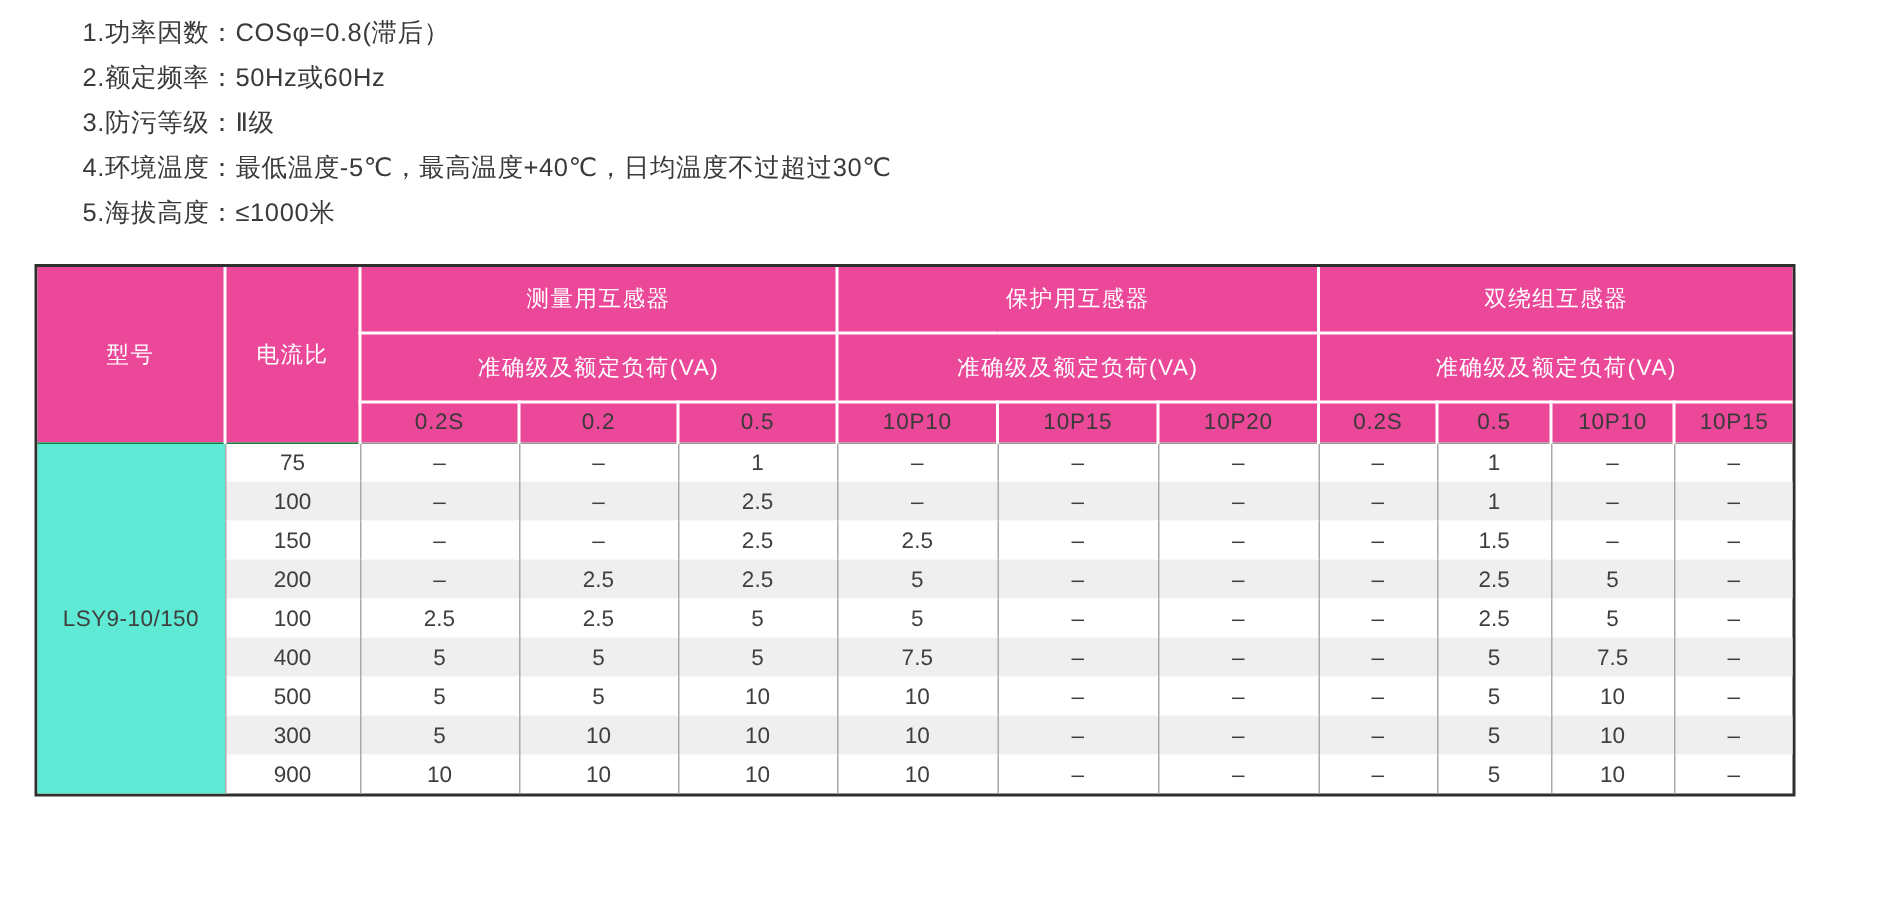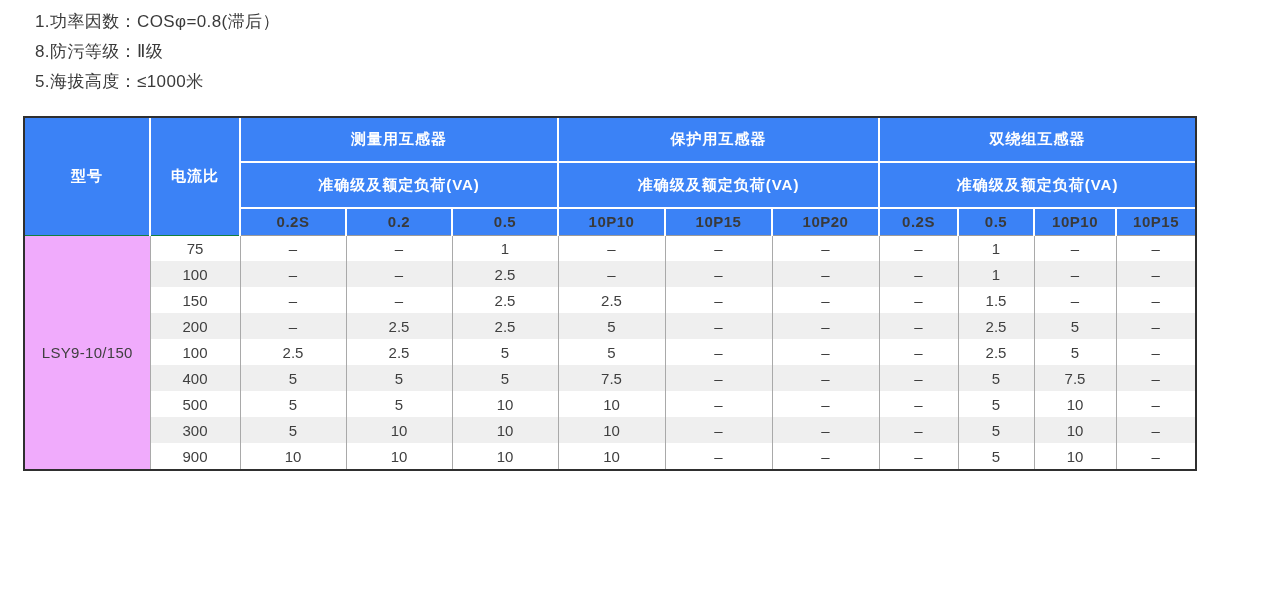--- a/index.html
+++ b/index.html
@@ -7,44 +7,44 @@
     padding: 0;
     background: #ffffff;
     width: 1267px;
     height: 598px;
     font-family: "Liberation Sans", "DejaVu Sans", sans-serif;
     color: #3a3a3a;
     overflow: hidden;
   }
   
   .spec-list {
-    padding: 7px 0 0 35px;
+    padding: 7px 0 0 55px;
     font-size: 17px;
     line-height: 30px;
     letter-spacing: 0.4px;
     white-space: pre;
   }
   .spec-line { height: 30px; }
 
   
   .table-wrap {
     margin: 19px 0 0 23px;
     width: 1170px;
     border: 2px solid #2f2f2f;
   }
   table.spec-table {
     border-collapse: collapse;
     table-layout: fixed;
     width: 100%;
     font-size: 15px;
   }
   thead th {
-    background: #3b82f6;
+    background: #ec4899;
     color: #ffffff;
-    font-weight: bold;
+    font-weight: normal;
     letter-spacing: 1px;
     border-right: 2px solid #ffffff;
   }
   thead tr.hr1 { height: 44px; }
   thead tr.hr2 { height: 46px; }
   thead tr.hr3 { height: 27px; margin-top: 48px; }
   thead th:last-child { border-right: none; }
   thead tr.hr1 th.group { border-bottom: 2px solid #ffffff; }
   thead tr.hr2 th.sub   { border-bottom: 2px solid #ffffff; }
   thead th.side { border-bottom: 1px solid #15803d; }
@@ -56,28 +56,28 @@
   tbody tr { height: 26px; }
   tbody tr:nth-child(even) { background: #efefef; }
   tbody td {
     text-align: center;
     border-right: 1px solid #a9a9a9;
     padding: 0;
     color: #3f3f3f;
   }
   tbody td:last-child { border-right: none; }
   tbody td.model {
-    background: #f0abfc;
+    background: #5eead4;
     letter-spacing: 0.3px;
   }
 </style>
 </head>
 <body>
 
-<div class="spec-list"><div class="spec-line">1.功率因数：COSφ=0.8(滞后）</div><div class="spec-line">8.防污等级：Ⅱ级</div><div class="spec-line">5.海拔高度：≤1000米</div></div>
+<div class="spec-list"><div class="spec-line">1.功率因数：COSφ=0.8(滞后）</div><div class="spec-line">2.额定频率：50Hz或60Hz</div><div class="spec-line">3.防污等级：Ⅱ级</div><div class="spec-line">4.环境温度：最低温度-5℃，最高温度+40℃，日均温度不过超过30℃</div><div class="spec-line">5.海拔高度：≤1000米</div></div>
 
 <div class="table-wrap">
   <table class="spec-table">
     <colgroup>
       <col style="width:125px">
         <col style="width:90px">
       <col style="width:106px">
         <col style="width:106px">
         <col style="width:106px">
       <col style="width:107px">

